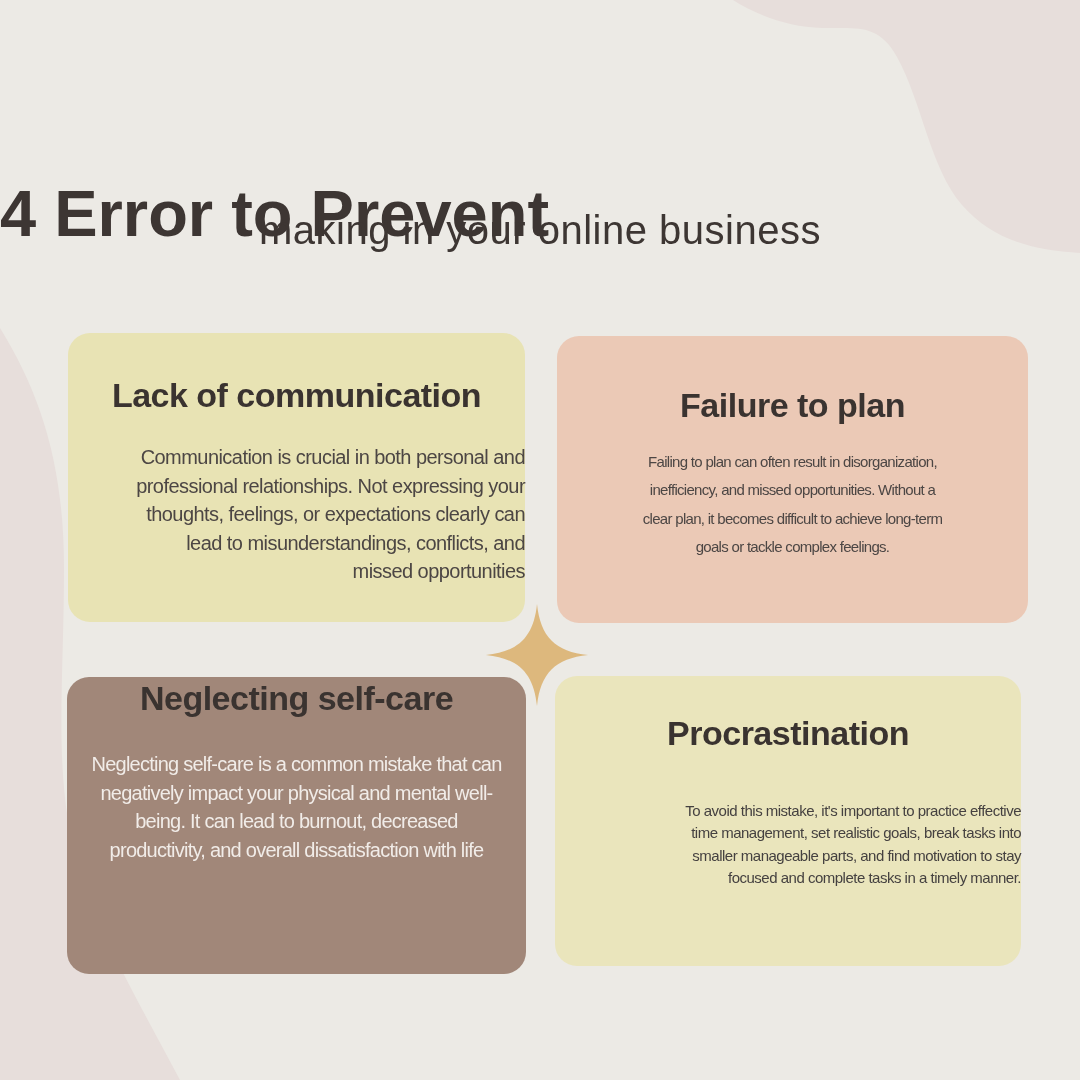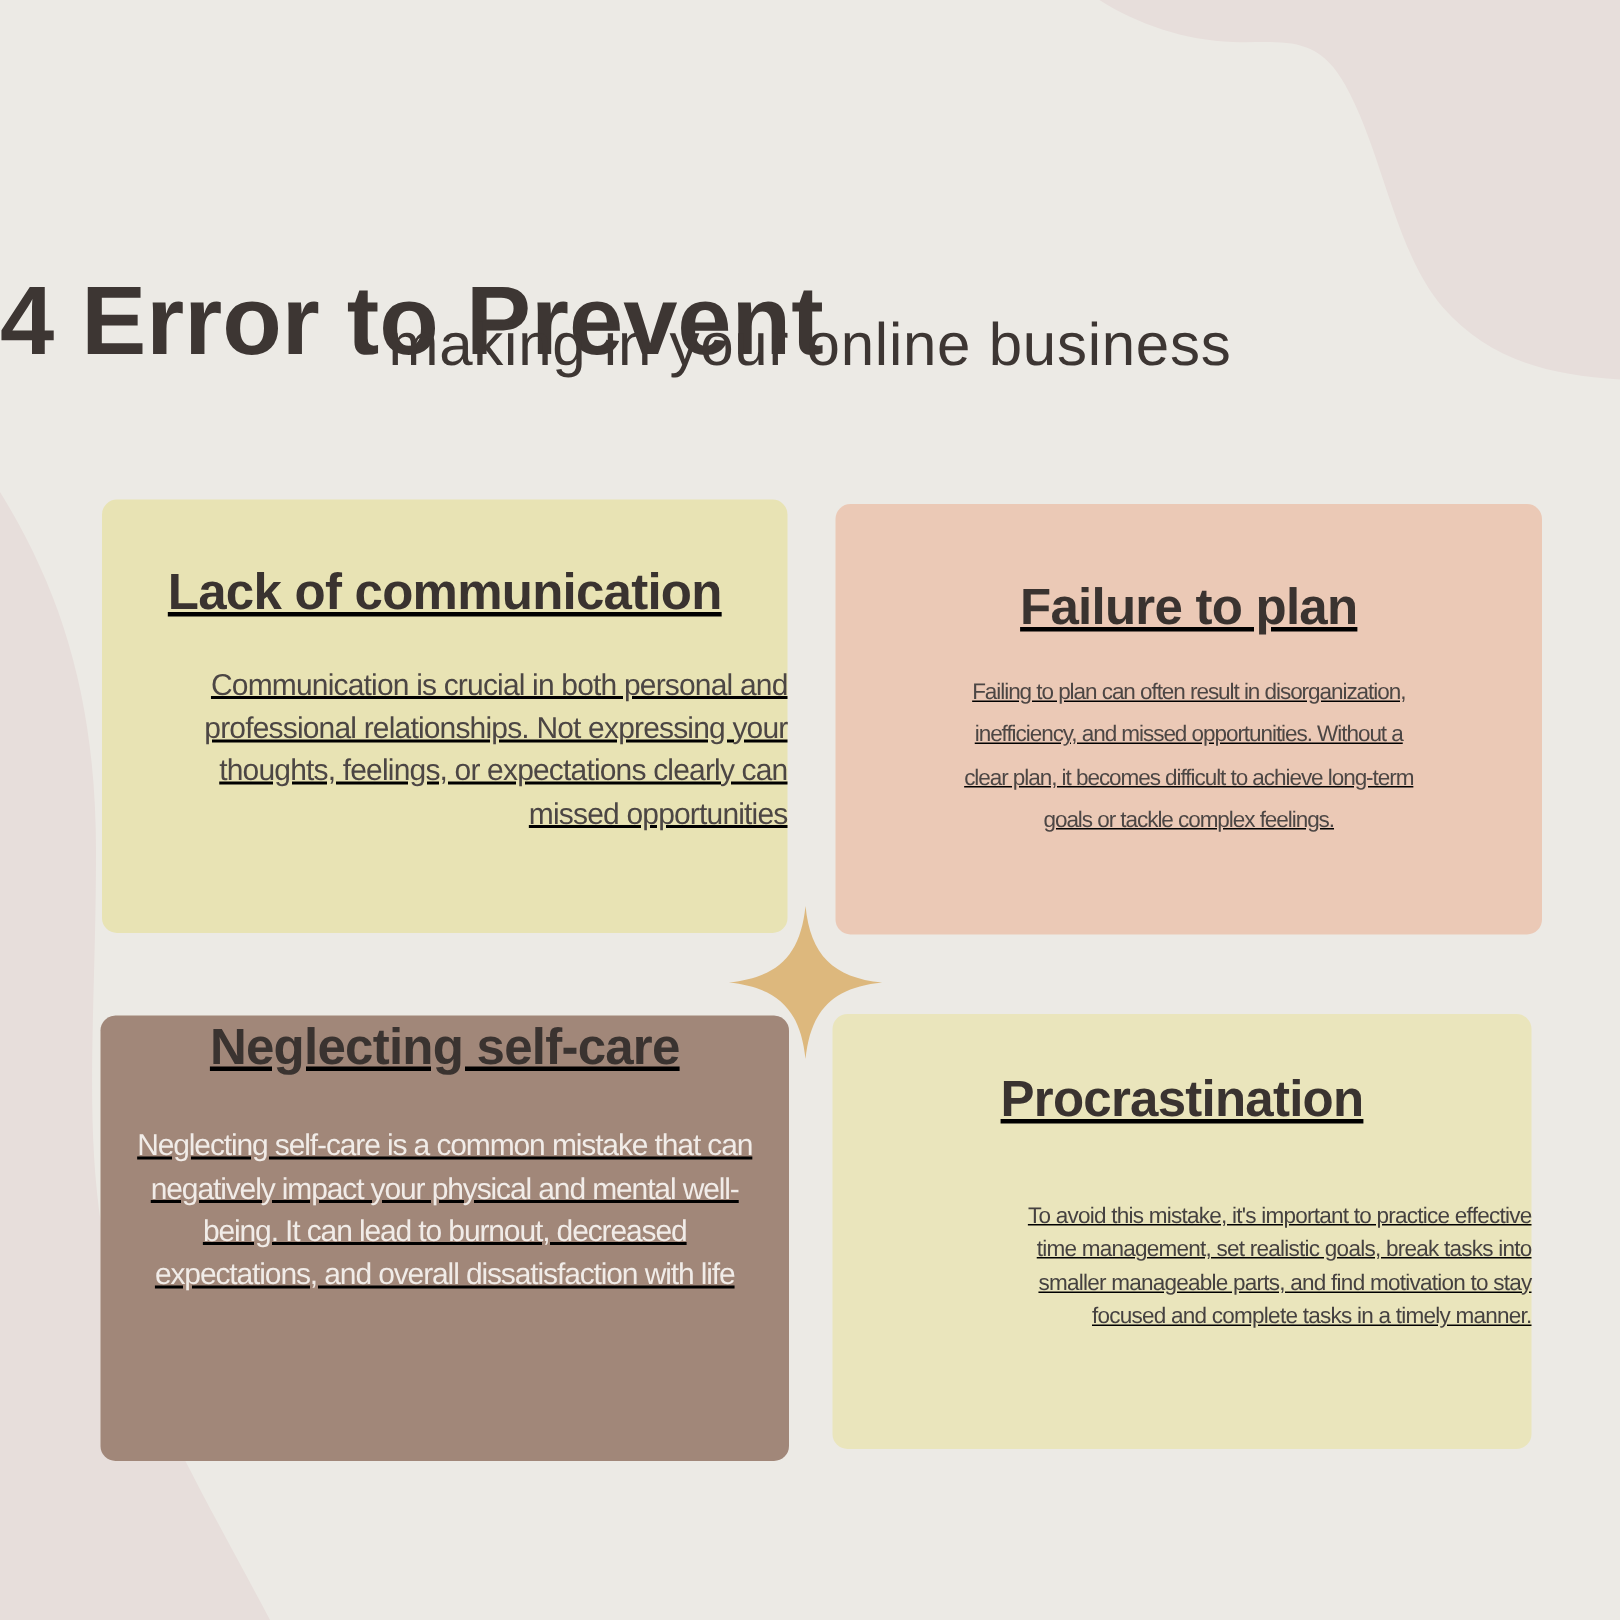--- a/index.html
+++ b/index.html
@@ -12,21 +12,21 @@
   
   .page-title{
     position:absolute;top:136px;left:0;width:952px;text-align:left;
     font-size:65px;font-weight:800;color:#3D3633;letter-spacing:0px;line-height:1.05;
   }
   .page-subtitle{
     position:absolute;top:208px;left:0;width:1080px;text-align:center;
     font-size:40px;font-weight:300;color:#3D3633;letter-spacing:0.5px;line-height:1.1;
   }
   
-  .card{position:absolute;border-radius:10px;box-sizing:border-box;text-align:center;text-decoration:underline;}
+  .card{position:absolute;border-radius:22px;box-sizing:border-box;text-align:center;}
   .card h2{margin:0;font-size:34px;font-weight:800;letter-spacing:-0.5px;
     line-height:42px;color:#3A3330;}
   .card .body{font-weight:300;color:#4C4644;}
   .card .ln{white-space:nowrap;}
   .card1{left:68px;top:333px;width:457px;height:289px;background:#E8E3B4;padding-top:41px;}
   .card1 .body{margin-top:27px;font-size:20px;line-height:28.5px;letter-spacing:-0.55px;text-align:right;}
   .card2{left:557px;top:336px;width:471px;height:287px;background:#EBC9B6;padding-top:48px;}
   .card2 .body{margin-top:22px;font-size:15px;line-height:28.3px;letter-spacing:-0.7px;}
   .card3{left:67px;top:677px;width:459px;height:297px;background:#A18779;}
   .card3 .body{margin-top:31px;font-size:20px;line-height:28.5px;letter-spacing:-0.75px;color:#F1ECE8;}
@@ -48,41 +48,42 @@
 
   <h1 class="page-title">4 Error to Prevent</h1>
   <div class="page-subtitle">making in your online business</div>
 
   <section class="card card1">
     <h2>Lack of communication</h2>
     <div class="body">
       <div class="ln">Communication is crucial in both personal and</div>
       <div class="ln">professional relationships. Not expressing your</div>
       <div class="ln">thoughts, feelings, or expectations clearly can</div>
+      <div class="ln">lead to misunderstandings, conflicts, and</div>
       <div class="ln">missed opportunities</div>
     </div>
   </section>
 
   <section class="card card2">
     <h2>Failure to plan</h2>
     <div class="body">
       <div class="ln">Failing to plan can often result in disorganization,</div>
       <div class="ln">inefficiency, and missed opportunities. Without a</div>
       <div class="ln">clear plan, it becomes difficult to achieve long-term</div>
       <div class="ln">goals or tackle complex feelings.</div>
     </div>
   </section>
 
   <section class="card card3">
     <h2>Neglecting self-care</h2>
     <div class="body">
       <div class="ln">Neglecting self-care is a common mistake that can</div>
       <div class="ln">negatively impact your physical and mental well-</div>
       <div class="ln">being. It can lead to burnout, decreased</div>
-      <div class="ln">expectations, and overall dissatisfaction with life</div>
+      <div class="ln">productivity, and overall dissatisfaction with life</div>
     </div>
   </section>
 
   <section class="card card4">
     <h2>Procrastination</h2>
     <div class="body">
       <div class="ln">To avoid this mistake, it's important to practice effective</div>
       <div class="ln">time management, set realistic goals, break tasks into</div>
       <div class="ln">smaller manageable parts, and find motivation to stay</div>
       <div class="ln">focused and complete tasks in a timely manner.</div>

